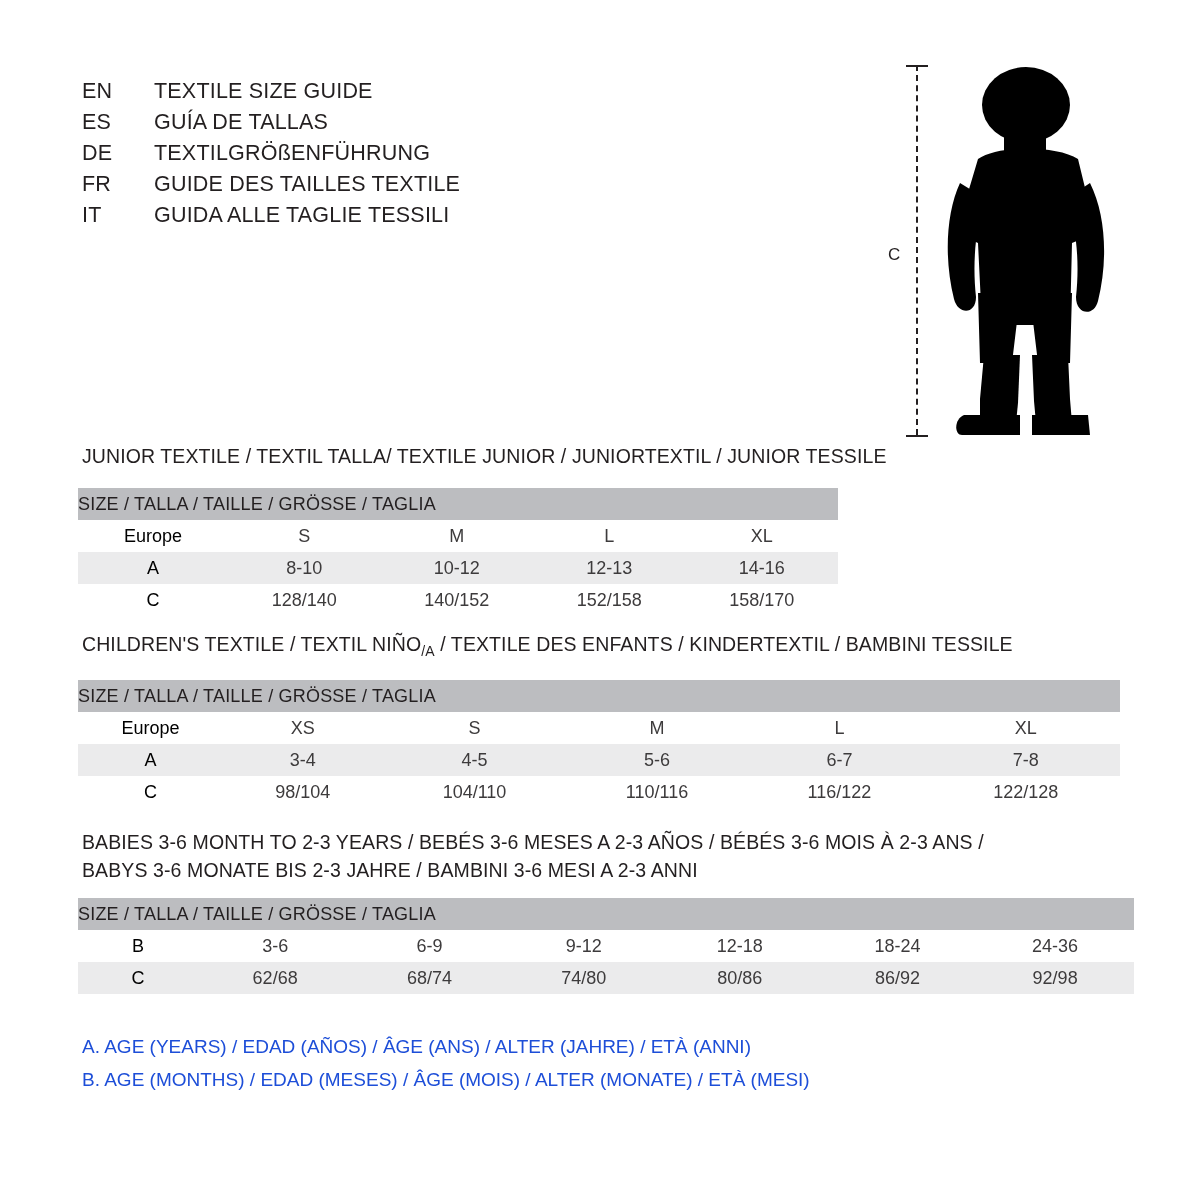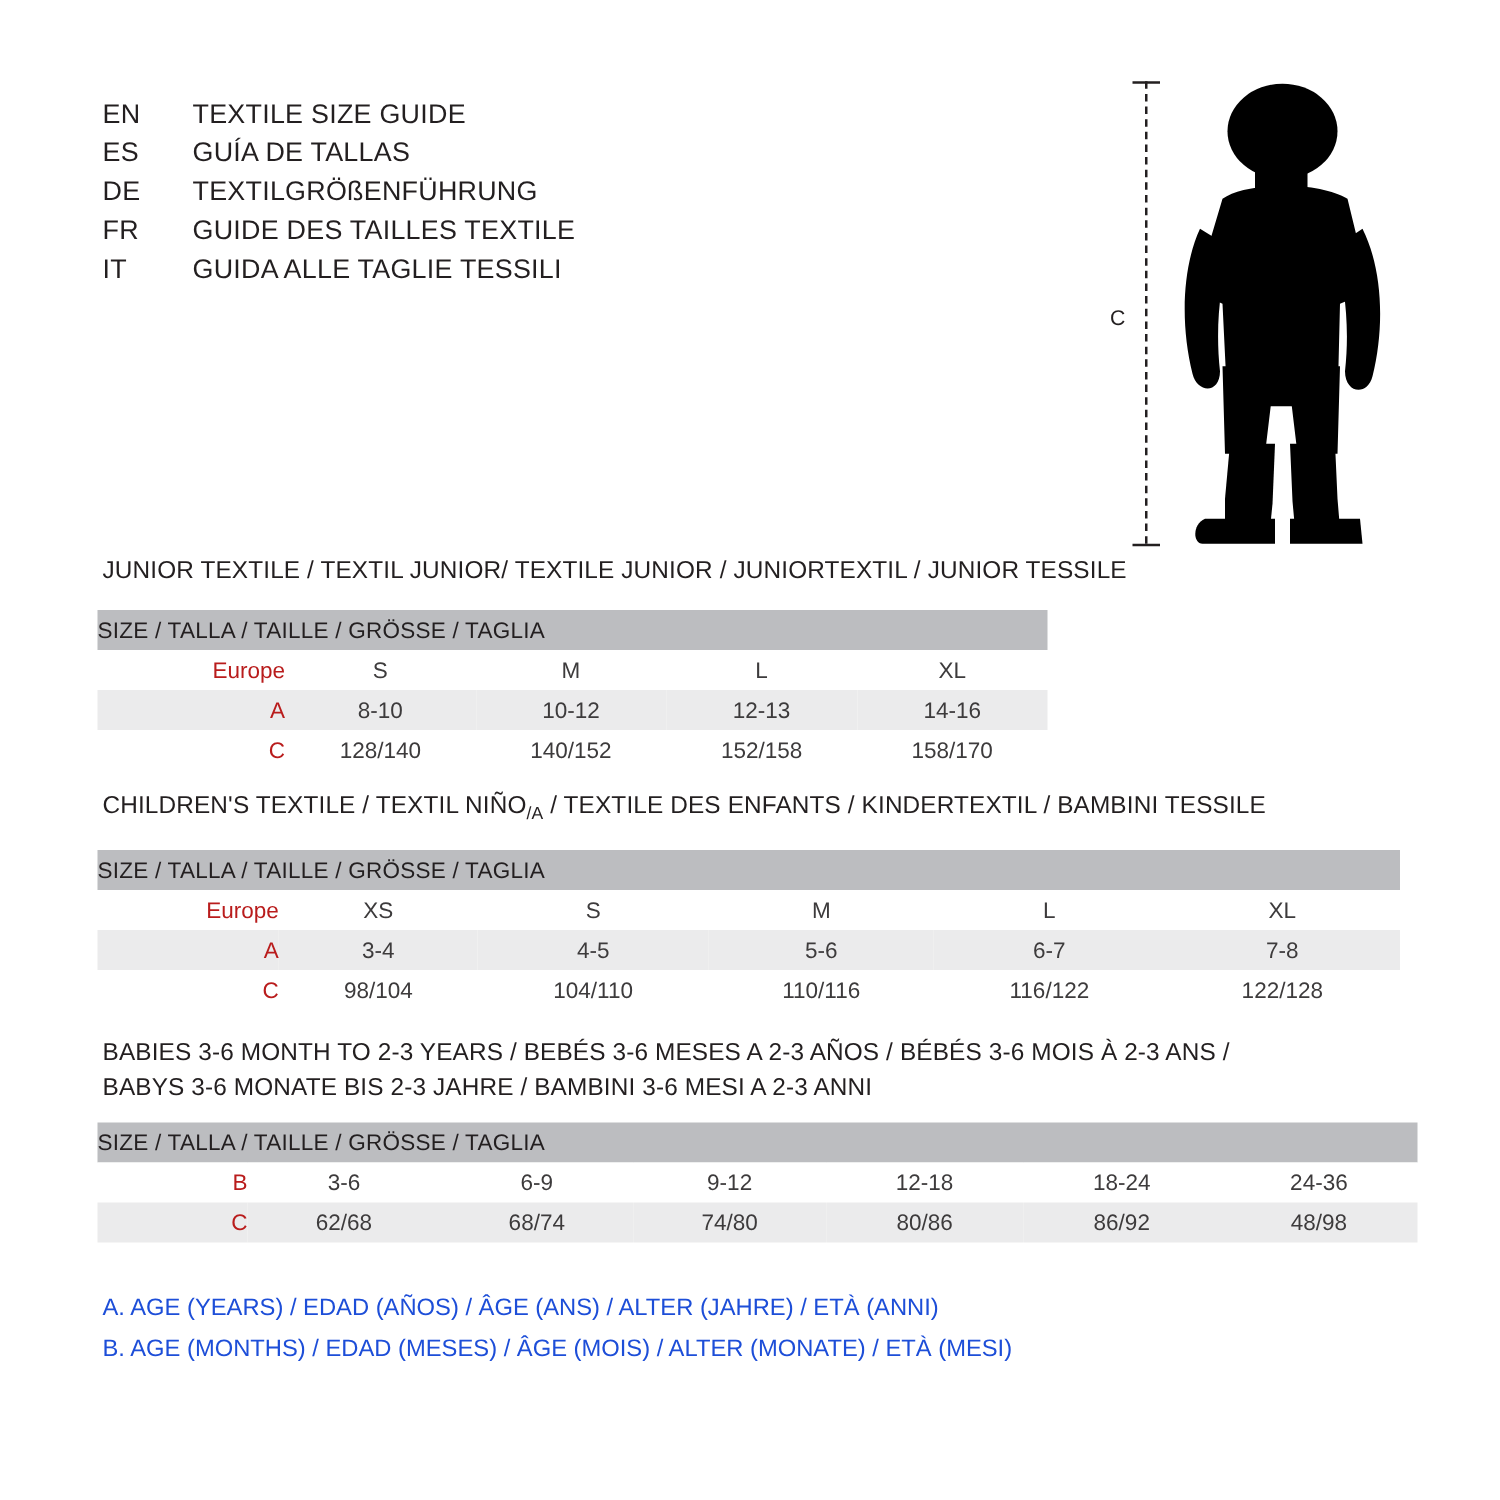--- a/index.html
+++ b/index.html
@@ -112,22 +112,22 @@
     color: #231f20;
     font-size: 18px;
     height: 34px;
     padding-left: 12px;
     letter-spacing: 0.2px;
   }
   .row-white td { background: #ffffff; }
   .row-grey td { background: #ebebec; }
   .cell-label {
     padding-left: 12px;
-    text-align: right;
-    color: #b91c1c;
+    text-align: center;
+    color: #000000;
   }
   .cell-val {
     text-align: center;
     color: #3d3b3c;
   }
 
   
   .footnotes {
     position: absolute;
     left: 82px;
@@ -187,21 +187,21 @@
         <path d="M64 292 L100 292 L98 340 L96 360 L60 360 L60 336 Z"></path>
 
         <path d="M112 292 L148 292 L150 336 L152 360 L116 360 L114 338 Z"></path>
 
         <path d="M44 352 L100 352 L100 372 L42 372 C34 372 34 356 44 352 Z"></path>
         <path d="M112 352 L168 352 L170 372 L112 372 Z"></path>
       </g>
     </svg>
   </div>
 
-  <div class="section-title" style="top:445px;">JUNIOR TEXTILE / TEXTIL JUNIOR/ TEXTILE JUNIOR / JUNIORTEXTIL / JUNIOR TESSILE</div>
+  <div class="section-title" style="top:445px;">JUNIOR TEXTILE / TEXTIL TALLA/ TEXTILE JUNIOR / JUNIORTEXTIL / JUNIOR TESSILE</div>
 
   <table class="size-table" style="left:78px; top:488px; width:760px;">
     <tbody>
         <tr class="hdr-row">
       <td colspan="5">SIZE / TALLA / TAILLE / GRÖSSE / TAGLIA</td>
     </tr>
     <tr class="row-white">
       <td class="cell-label" style="width:150px;">Europe</td>
       <td class="cell-val">S</td>
       <td class="cell-val">M</td>
@@ -280,21 +280,21 @@
       <td class="cell-val">18-24</td>
       <td class="cell-val">24-36</td>
     </tr>
     <tr class="row-grey">
       <td class="cell-label">C</td>
       <td class="cell-val">62/68</td>
       <td class="cell-val">68/74</td>
       <td class="cell-val">74/80</td>
       <td class="cell-val">80/86</td>
       <td class="cell-val">86/92</td>
-      <td class="cell-val">48/98</td>
+      <td class="cell-val">92/98</td>
     </tr>
   </tbody>
     </table>
 
   <div class="footnotes">
     <div>A. AGE (YEARS) / EDAD (AÑOS) / ÂGE (ANS) / ALTER (JAHRE) / ETÀ (ANNI)</div>
     <div>B. AGE (MONTHS) / EDAD (MESES) / ÂGE (MOIS) / ALTER (MONATE) / ETÀ (MESI)</div>
   </div>
 
 </div>

